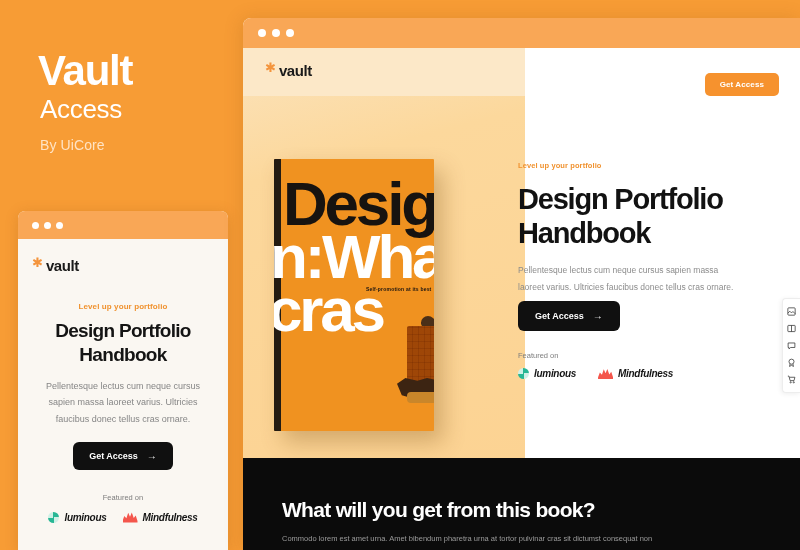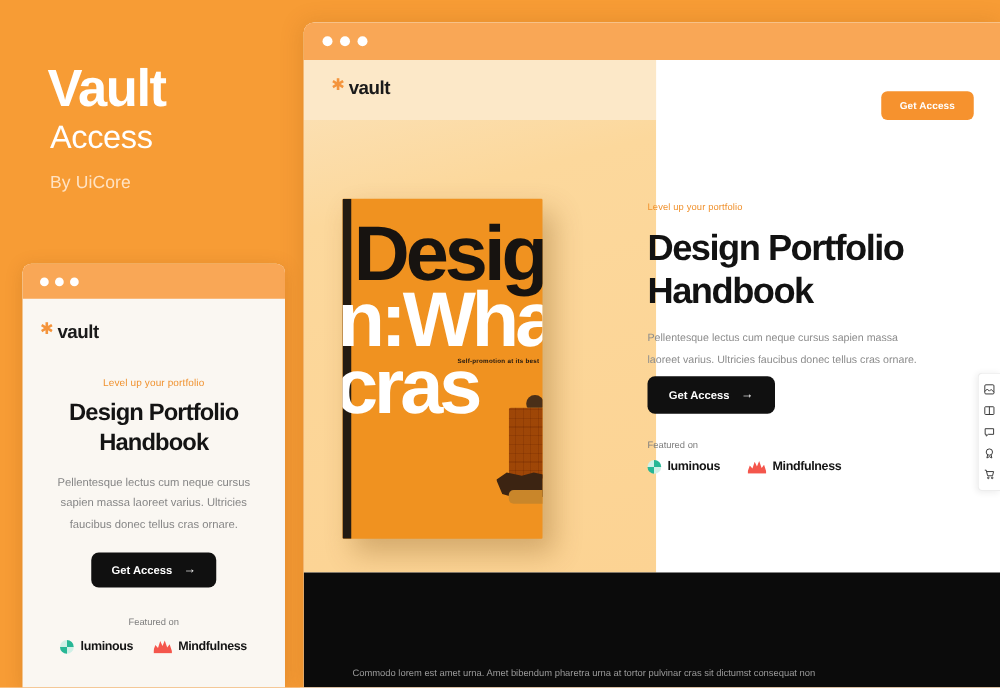--- a/index.html
+++ b/index.html
@@ -46,21 +46,21 @@
   .dot { width: 7px; height: 7px; border-radius: 50%; background: #FFFFFF; }
   #mini-body { padding: 0 14px; position: relative; }
 
   .vault-logo { display: flex; align-items: center; gap: 3px; }
   .vault-star { color: #F4943C; font-size: 13px; line-height: 1; position: relative; top: -3px; }
   .vault-word { font-size: 15px; font-weight: 600; color: #1A1A1A; letter-spacing: -0.4px; }
 
   #mini-logo-row { padding-top: 18px; padding-bottom: 4px; }
 
   .eyebrow {
-    color: #F0922F; font-weight: normal; letter-spacing: 0.1px;
+    color: #F0922F; font-weight: bold; letter-spacing: 0.1px;
   }
   #mini-eyebrow { font-size: 8px; text-align: center; margin-top: 24px; }
   #mini-h1 {
     text-align: center; font-size: 19px; font-weight: bold;
     color: #141414; line-height: 1.28; letter-spacing: -0.7px; margin-top: 8px;
   }
   #mini-p {
     text-align: center; font-size: 9px; color: #868686;
     line-height: 1.85; margin-top: 10px; padding: 0 4px;
   }
@@ -68,21 +68,21 @@
   .cta-dark {
     background: #101010; color: #fff; border: none; border-radius: 6px;
     display: inline-flex; align-items: center; gap: 9px; cursor: pointer;
     font-family: inherit;
   }
   #mini-btn { padding: 9px 16px; font-size: 9px; font-weight: 600; }
   .arrow { font-size: 10px; line-height: 1; }
 
   #mini-feat { text-align: center; font-size: 7.5px; color: #7d7d7d; margin-top: 23px; }
   .logo-row { display: flex; justify-content: center; align-items: center; gap: 16px; margin-top: 10px; }
-  .logo-item { display: flex; align-items: flex-start; gap: 5px; }
+  .logo-item { display: flex; align-items: flex-start; gap: 5px; font-style: italic; }
   .lum-mark {
     width: 11px; height: 11px; border-radius: 50%;
     background: conic-gradient(#27B795 0deg 90deg, #CFF0E6 90deg 180deg, #27B795 180deg 270deg, #CFF0E6 270deg 360deg);
   }
   .lum-name { font-size: 10px; font-weight: 600; color: #141414; letter-spacing: -0.3px; }
   .mind-mark {
     width: 15px; height: 11px; background: #F4564C;
     clip-path: polygon(0% 85%, 12% 40%, 26% 62%, 38% 12%, 50% 48%, 62% 8%, 75% 58%, 88% 35%, 100% 85%, 100% 100%, 0% 100%);
   }
   .mind-name { font-size: 10px; font-weight: 600; color: #141414; letter-spacing: -0.3px; }
@@ -334,17 +334,18 @@
           <svg viewBox="0 0 16 16" fill="none" stroke="currentColor" stroke-width="1.4">
               <path d="M1.5 2h2l2 8h7l1.5-6H4.5"></path>
               <circle cx="6.5" cy="13" r="1.1"></circle>
               <circle cx="12" cy="13" r="1.1"></circle>
             </svg>
         </div>
       </div>
     </div>
 
     <div id="dark">
+      <div id="dark-h2">What will you get from this book?</div>
       <div id="dark-p">Commodo lorem est amet urna. Amet bibendum pharetra urna at tortor pulvinar cras sit dictumst consequat non congue facilisi orci etiam enim.</div>
     </div>
 
   </div>
 </div>
 
 </body></html>

